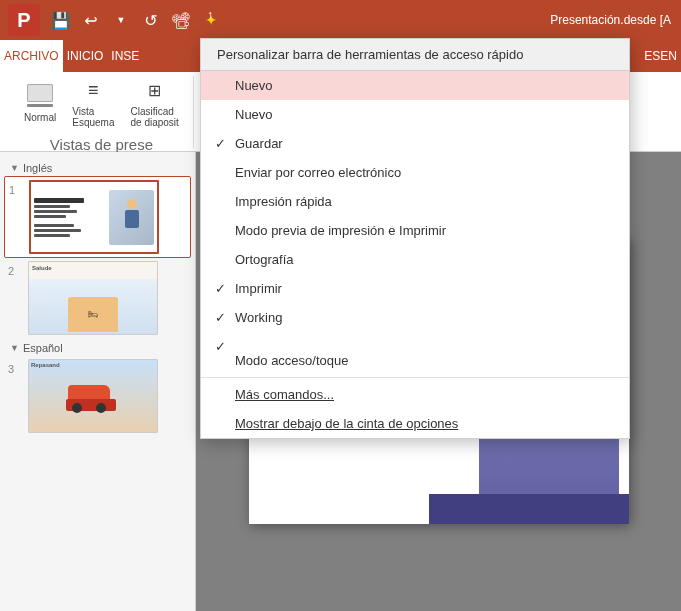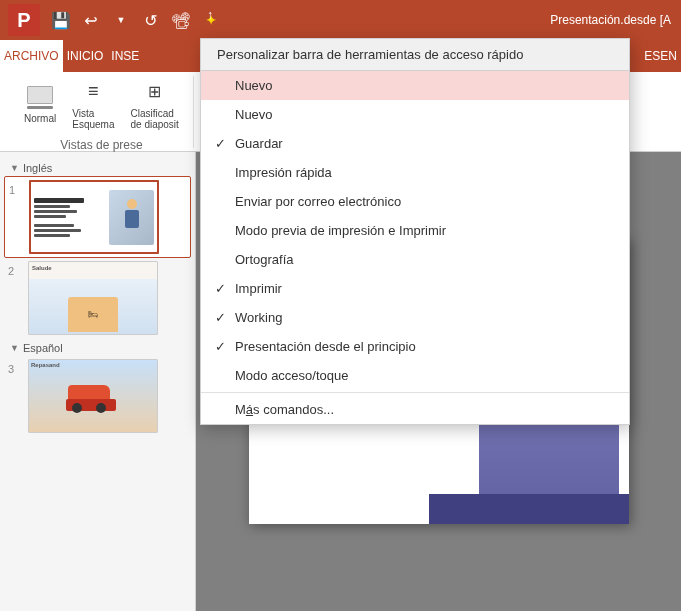--- a/index.html
+++ b/index.html
@@ -87,21 +87,21 @@
     .ribbon-group {
       display: flex;
       flex-direction: column;
       align-items: center;
       border-right: 1px solid #e0e0e0;
       padding: 2px 8px;
       height: 72px;
       justify-content: center;
     }
     .ribbon-group-label {
-      font-size: 12px;
+      font-size: 15px;
       color: #666;
       margin-top: 4px;
     }
     .ribbon-buttons {
       display: flex;
       gap: 4px;
       align-items: center;
     }
     .ribbon-btn {
       display: flex;
@@ -231,21 +231,21 @@
       position: relative;
       white-space: nowrap;
     }
     .dropdown-item.highlighted { background: #f9d7d7; }
     .dropdown-item .check {
       position: absolute;
       left: 14px;
       font-size: 13px;
       color: #333;
     }
-    .dropdown-item.has-underline span { }
+    .dropdown-item.has-underline span { text-decoration: underline; }
     .divider-line {
       height: 1px;
       background: #e0e0e0;
       margin: 2px 0;
     }
 
     
     .mini-slide-1 {
       display: flex;
       padding: 3px;
@@ -457,44 +457,46 @@
       <span>Nuevo</span>
     </div>
     <div class="dropdown-item">
       <span>Nuevo</span>
     </div>
     <div class="dropdown-item">
       <span class="check">✓</span>
       <span>Guardar</span>
     </div>
     <div class="dropdown-item">
+      <span>Enviar por correo electrónico</span>
+    </div>
+    <div class="dropdown-item">
       <span>Impresión rápida</span>
-    </div>
-    <div class="dropdown-item">
-      <span>Enviar por correo electrónico</span>
     </div>
     <div class="dropdown-item">
       <span>Modo previa de impresión e Imprimir</span>
     </div>
     <div class="dropdown-item">
       <span>Ortografía</span>
     </div>
     <div class="dropdown-item">
       <span class="check">✓</span>
       <span>Imprimir</span>
     </div>
     <div class="dropdown-item">
       <span class="check">✓</span>
       <span>Working</span>
     </div>
     <div class="dropdown-item">
       <span class="check">✓</span>
-      <span>Presentación desde el principio</span>
     </div>
     <div class="dropdown-item">
       <span>Modo acceso/toque</span>
     </div>
     <div class="divider-line"></div>
     <div class="dropdown-item has-underline">
       <span>M<span style="text-decoration:underline;">á</span>s comandos...</span>
     </div>
+    <div class="dropdown-item has-underline">
+      <span>M<span style="text-decoration:underline;">o</span>strar debajo de la cinta de opciones</span>
+    </div>
   </div>
 </div>
 
 </body></html>

